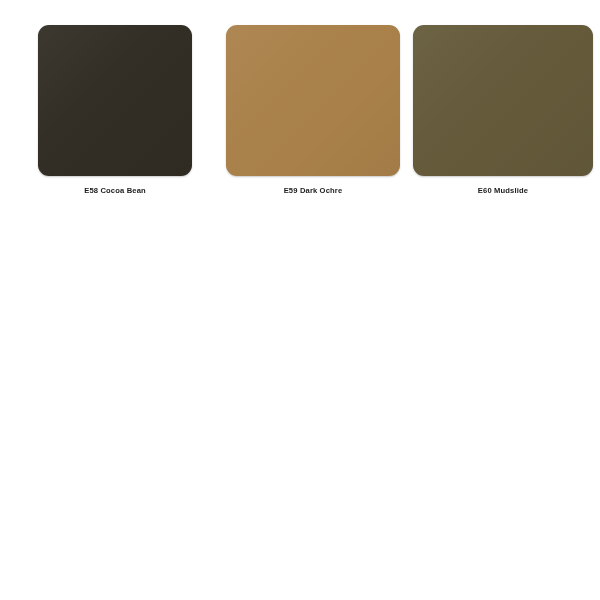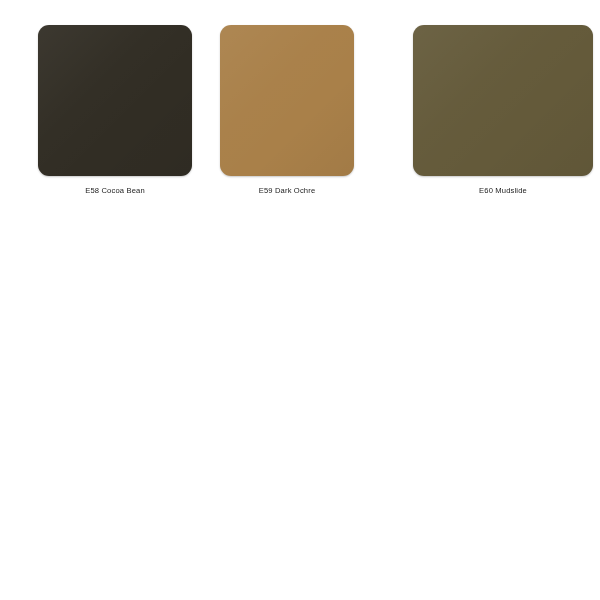--- a/index.html
+++ b/index.html
@@ -22,23 +22,24 @@
   .swatch-row {
     position: absolute;
     top: 0;
     left: 0;
     width: 600px;
     height: 210px;
   }
   .swatch-cell {
     position: absolute;
     top: 25px;
+    font-weight: bold;
   }
   .swatch-cell.c0 { left: 38px;  width: 154px; }
-  .swatch-cell.c1 { left: 220px; width: 134px; }
+  .swatch-cell.c1 { left: 226px; width: 174px; }
   .swatch-cell.c2 { left: 413px; width: 180px; }
 
   .swatch-chip {
     width: 100%;
     height: 151px;
     border-radius: 11px;
     box-shadow: 0 1px 2px rgba(0,0,0,0.22);
     position: relative;
   }
   .swatch-chip::after {

